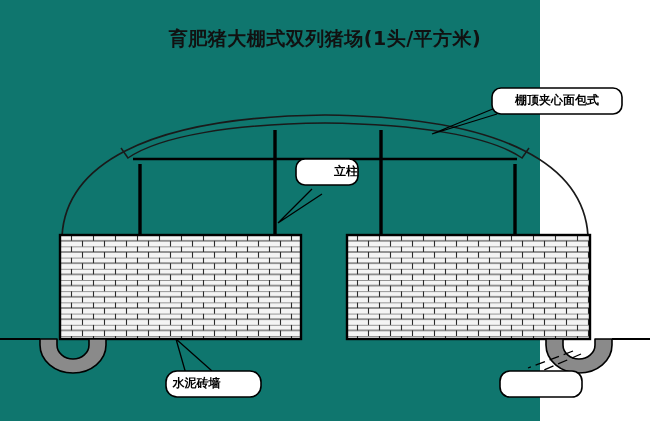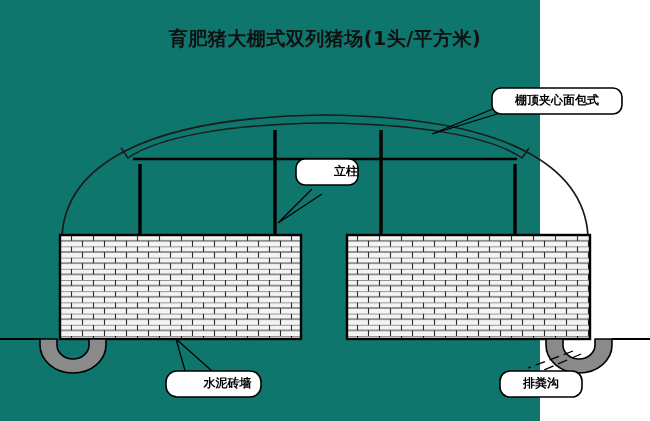--- a/index.html
+++ b/index.html
@@ -126,17 +126,16 @@
       <path d="M573,351 L528,368 M581,354 L535,374" fill="none" stroke="#000000" stroke-width="1.3" stroke-dasharray="10 5"></path>
       <rect x="500" y="371" width="82" height="26" rx="10" ry="10" fill="#ffffff" stroke="#000000" stroke-width="1.6"></rect>
     </g>
 
   </svg>
 
   <div class="callout-text" style="left:500px; top:94px; width:114px; text-align:center;">棚顶夹心面包式</div>
 
   <div class="callout-text" style="left:296px; top:165px; width:62px; text-align:right;">立柱</div>
 
-  <div class="callout-text" style="left:180px; top:377px; width:95px; text-align:center;">水泥砖墙</div>
+  <div class="callout-text" style="left:149px; top:377px; width:95px; text-align:center;">水泥砖墙</div>
 
-  <div class="callout-text" style="left:500px; top:377px; width:82px; text-align:center;">排粪沟</div>
 
 </div>
 
 </body></html>

